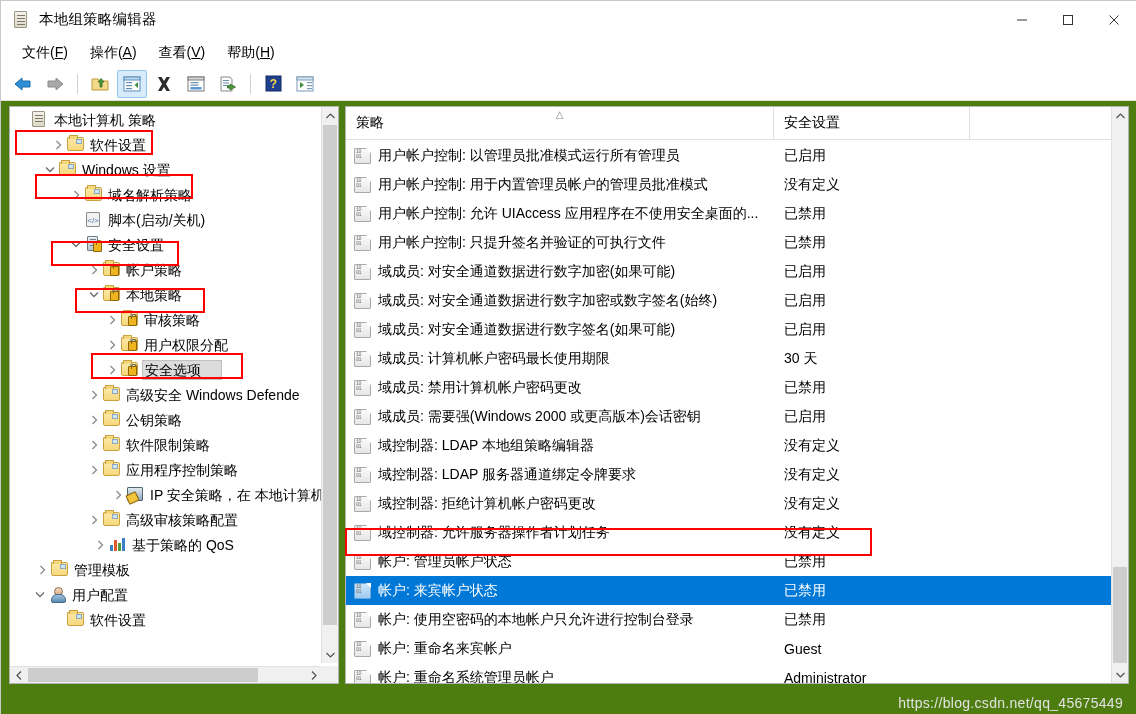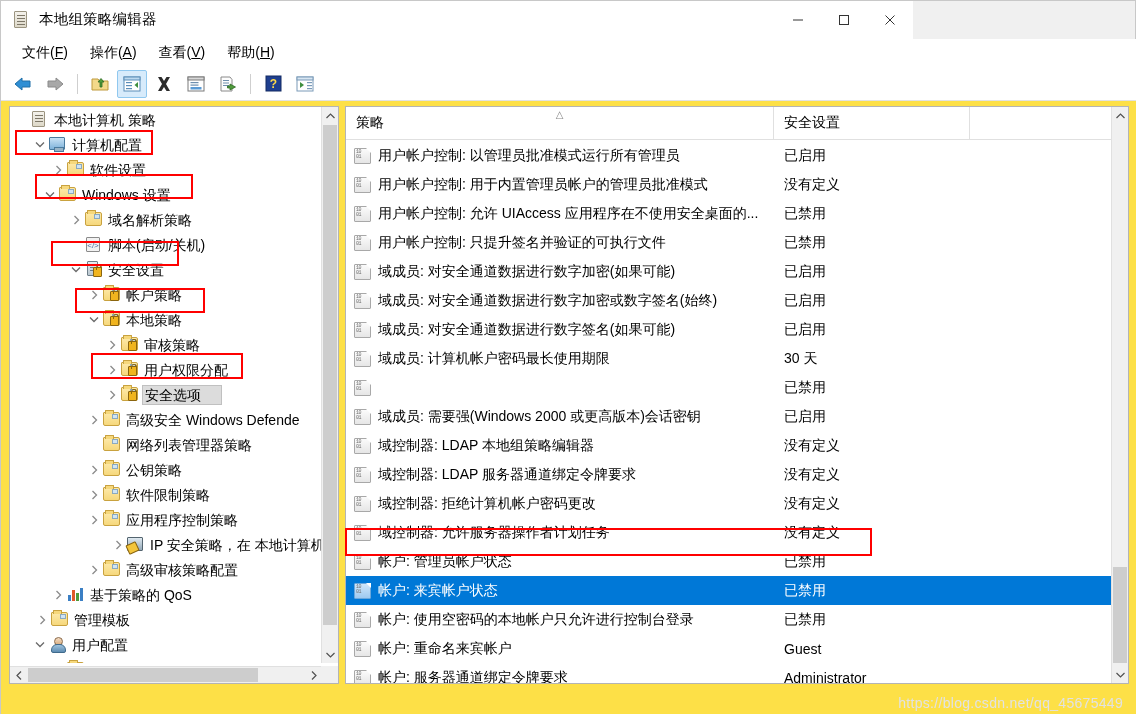--- a/index.html
+++ b/index.html
@@ -14,21 +14,21 @@
   #app {
     position: relative;
     width: 1136px; height: 714px;
     background: #f0f0f0;
     border: 1px solid #c8c8c8;
   }
 
   
   .titlebar {
     position: absolute; top: 0; left: 0;
-    width: 912px; height: 38px;
+    width: 1136px; height: 38px;
     background: #ffffff;
     display: flex; align-items: center;
     border-bottom: 1px solid #ffffff;
   }
   .title-icon {
     width: 20px; height: 20px;
     margin-left: 10px; margin-right: 8px;
     position: relative; flex: none;
   }
   .title-icon .doc {
@@ -98,21 +98,21 @@
   .tb-sep {
     width: 1px; height: 20px;
     background: #cfcfcf;
     margin: 0 6px;
   }
 
   
   .content {
     position: absolute; top: 100px; left: 0;
     width: 1136px; height: 614px;
-    background: #fde047;
+    background: #4d7c0f;
   }
 
   
   .tree-pane {
     position: absolute; left: 8px; top: 5px;
     width: 330px; height: 578px;
     background: #ffffff;
     border: 1px solid #b4b4b4;
     overflow: hidden;
   }
@@ -543,217 +543,199 @@
 
     <div class="tree-pane">
       <div class="tree-scroll" id="tree-scroll">
           <div class="tree-item" style="padding-left: 4px;">
             <span class="twisty"></span>
             <span class="ticon">
               <span class="rootdoc"></span>
             </span>
             <span class="tlabel">本地计算机 策略</span>
           </div>
-          <div class="tree-item" style="padding-left: 22px;">
+          <div class="tree-item" style="padding-left: 40px;">
+            <span class="twisty">
+              <svg width="7" height="10" viewBox="0 0 7 10">
+                <path d="M1.5 1 L5.5 5 L1.5 9" fill="none" stroke="#8a8a8a" stroke-width="1.3"></path>
+              </svg>
+            </span>
+            <span class="ticon">
+              <span class="folder"></span>
+            </span>
+            <span class="tlabel">软件设置</span>
+          </div>
+          <div class="tree-item" style="padding-left: 32px;">
             <span class="twisty">
               <svg width="10" height="7" viewBox="0 0 10 7">
                 <path d="M1 1.5 L5 5.5 L9 1.5" fill="none" stroke="#6a6a6a" stroke-width="1.3"></path>
               </svg>
             </span>
             <span class="ticon">
-              <span class="computer"></span>
-            </span>
-            <span class="tlabel">计算机配置</span>
-          </div>
-          <div class="tree-item" style="padding-left: 40px;">
-            <span class="twisty">
-              <svg width="7" height="10" viewBox="0 0 7 10">
-                <path d="M1.5 1 L5.5 5 L1.5 9" fill="none" stroke="#8a8a8a" stroke-width="1.3"></path>
-              </svg>
-            </span>
-            <span class="ticon">
-              <span class="folder"></span>
-            </span>
-            <span class="tlabel">软件设置</span>
-          </div>
-          <div class="tree-item" style="padding-left: 32px;">
+              <span class="folder"></span>
+            </span>
+            <span class="tlabel">Windows 设置</span>
+          </div>
+          <div class="tree-item" style="padding-left: 58px;">
+            <span class="twisty">
+              <svg width="7" height="10" viewBox="0 0 7 10">
+                <path d="M1.5 1 L5.5 5 L1.5 9" fill="none" stroke="#8a8a8a" stroke-width="1.3"></path>
+              </svg>
+            </span>
+            <span class="ticon">
+              <span class="folder"></span>
+            </span>
+            <span class="tlabel">域名解析策略</span>
+          </div>
+          <div class="tree-item" style="padding-left: 58px;">
+            <span class="twisty"></span>
+            <span class="ticon">
+              <span class="script">&lt;/&gt;</span>
+            </span>
+            <span class="tlabel">脚本(启动/关机)</span>
+          </div>
+          <div class="tree-item" style="padding-left: 58px;">
             <span class="twisty">
               <svg width="10" height="7" viewBox="0 0 10 7">
                 <path d="M1 1.5 L5 5.5 L9 1.5" fill="none" stroke="#6a6a6a" stroke-width="1.3"></path>
               </svg>
             </span>
             <span class="ticon">
-              <span class="folder"></span>
-            </span>
-            <span class="tlabel">Windows 设置</span>
-          </div>
-          <div class="tree-item" style="padding-left: 58px;">
-            <span class="twisty">
-              <svg width="7" height="10" viewBox="0 0 7 10">
-                <path d="M1.5 1 L5.5 5 L1.5 9" fill="none" stroke="#8a8a8a" stroke-width="1.3"></path>
-              </svg>
-            </span>
-            <span class="ticon">
-              <span class="folder"></span>
-            </span>
-            <span class="tlabel">域名解析策略</span>
-          </div>
-          <div class="tree-item" style="padding-left: 58px;">
-            <span class="twisty"></span>
-            <span class="ticon">
-              <span class="script">&lt;/&gt;</span>
-            </span>
-            <span class="tlabel">脚本(启动/关机)</span>
-          </div>
-          <div class="tree-item" style="padding-left: 58px;">
+              <span class="server"></span>
+              <span class="lockbadge" style="left:9px;top:6px;"></span>
+            </span>
+            <span class="tlabel">安全设置</span>
+          </div>
+          <div class="tree-item" style="padding-left: 76px;">
+            <span class="twisty">
+              <svg width="7" height="10" viewBox="0 0 7 10">
+                <path d="M1.5 1 L5.5 5 L1.5 9" fill="none" stroke="#8a8a8a" stroke-width="1.3"></path>
+              </svg>
+            </span>
+            <span class="ticon">
+              <span class="folder"></span>
+              <span class="lockbadge"></span>
+            </span>
+            <span class="tlabel">帐户策略</span>
+          </div>
+          <div class="tree-item" style="padding-left: 76px;">
             <span class="twisty">
               <svg width="10" height="7" viewBox="0 0 10 7">
                 <path d="M1 1.5 L5 5.5 L9 1.5" fill="none" stroke="#6a6a6a" stroke-width="1.3"></path>
               </svg>
             </span>
             <span class="ticon">
-              <span class="server"></span>
-              <span class="lockbadge" style="left:9px;top:6px;"></span>
-            </span>
-            <span class="tlabel">安全设置</span>
+              <span class="folder"></span>
+              <span class="lockbadge"></span>
+            </span>
+            <span class="tlabel">本地策略</span>
+          </div>
+          <div class="tree-item" style="padding-left: 94px;">
+            <span class="twisty">
+              <svg width="7" height="10" viewBox="0 0 7 10">
+                <path d="M1.5 1 L5.5 5 L1.5 9" fill="none" stroke="#8a8a8a" stroke-width="1.3"></path>
+              </svg>
+            </span>
+            <span class="ticon">
+              <span class="folder"></span>
+              <span class="lockbadge"></span>
+            </span>
+            <span class="tlabel">审核策略</span>
+          </div>
+          <div class="tree-item" style="padding-left: 94px;">
+            <span class="twisty">
+              <svg width="7" height="10" viewBox="0 0 7 10">
+                <path d="M1.5 1 L5.5 5 L1.5 9" fill="none" stroke="#8a8a8a" stroke-width="1.3"></path>
+              </svg>
+            </span>
+            <span class="ticon">
+              <span class="folder"></span>
+              <span class="lockbadge"></span>
+            </span>
+            <span class="tlabel">用户权限分配</span>
+          </div>
+          <div class="tree-item sel" style="padding-left: 94px;">
+            <span class="twisty">
+              <svg width="7" height="10" viewBox="0 0 7 10">
+                <path d="M1.5 1 L5.5 5 L1.5 9" fill="none" stroke="#8a8a8a" stroke-width="1.3"></path>
+              </svg>
+            </span>
+            <span class="ticon">
+              <span class="folder"></span>
+              <span class="lockbadge"></span>
+            </span>
+            <span class="tlabel">安全选项</span>
           </div>
           <div class="tree-item" style="padding-left: 76px;">
             <span class="twisty">
               <svg width="7" height="10" viewBox="0 0 7 10">
                 <path d="M1.5 1 L5.5 5 L1.5 9" fill="none" stroke="#8a8a8a" stroke-width="1.3"></path>
               </svg>
             </span>
             <span class="ticon">
               <span class="folder"></span>
-              <span class="lockbadge"></span>
-            </span>
-            <span class="tlabel">帐户策略</span>
+            </span>
+            <span class="tlabel">高级安全 Windows Defende</span>
           </div>
           <div class="tree-item" style="padding-left: 76px;">
             <span class="twisty">
-              <svg width="10" height="7" viewBox="0 0 10 7">
-                <path d="M1 1.5 L5 5.5 L9 1.5" fill="none" stroke="#6a6a6a" stroke-width="1.3"></path>
-              </svg>
-            </span>
-            <span class="ticon">
-              <span class="folder"></span>
-              <span class="lockbadge"></span>
-            </span>
-            <span class="tlabel">本地策略</span>
-          </div>
-          <div class="tree-item" style="padding-left: 94px;">
-            <span class="twisty">
-              <svg width="7" height="10" viewBox="0 0 7 10">
-                <path d="M1.5 1 L5.5 5 L1.5 9" fill="none" stroke="#8a8a8a" stroke-width="1.3"></path>
-              </svg>
-            </span>
-            <span class="ticon">
-              <span class="folder"></span>
-              <span class="lockbadge"></span>
-            </span>
-            <span class="tlabel">审核策略</span>
-          </div>
-          <div class="tree-item" style="padding-left: 94px;">
-            <span class="twisty">
-              <svg width="7" height="10" viewBox="0 0 7 10">
-                <path d="M1.5 1 L5.5 5 L1.5 9" fill="none" stroke="#8a8a8a" stroke-width="1.3"></path>
-              </svg>
-            </span>
-            <span class="ticon">
-              <span class="folder"></span>
-              <span class="lockbadge"></span>
-            </span>
-            <span class="tlabel">用户权限分配</span>
-          </div>
-          <div class="tree-item sel" style="padding-left: 94px;">
-            <span class="twisty">
-              <svg width="7" height="10" viewBox="0 0 7 10">
-                <path d="M1.5 1 L5.5 5 L1.5 9" fill="none" stroke="#8a8a8a" stroke-width="1.3"></path>
-              </svg>
-            </span>
-            <span class="ticon">
-              <span class="folder"></span>
-              <span class="lockbadge"></span>
-            </span>
-            <span class="tlabel">安全选项</span>
+              <svg width="7" height="10" viewBox="0 0 7 10">
+                <path d="M1.5 1 L5.5 5 L1.5 9" fill="none" stroke="#8a8a8a" stroke-width="1.3"></path>
+              </svg>
+            </span>
+            <span class="ticon">
+              <span class="folder"></span>
+            </span>
+            <span class="tlabel">公钥策略</span>
           </div>
           <div class="tree-item" style="padding-left: 76px;">
             <span class="twisty">
               <svg width="7" height="10" viewBox="0 0 7 10">
                 <path d="M1.5 1 L5.5 5 L1.5 9" fill="none" stroke="#8a8a8a" stroke-width="1.3"></path>
               </svg>
             </span>
             <span class="ticon">
               <span class="folder"></span>
             </span>
-            <span class="tlabel">高级安全 Windows Defende</span>
+            <span class="tlabel">软件限制策略</span>
           </div>
           <div class="tree-item" style="padding-left: 76px;">
-            <span class="twisty"></span>
-            <span class="ticon">
-              <span class="folder"></span>
-            </span>
-            <span class="tlabel">网络列表管理器策略</span>
+            <span class="twisty">
+              <svg width="7" height="10" viewBox="0 0 7 10">
+                <path d="M1.5 1 L5.5 5 L1.5 9" fill="none" stroke="#8a8a8a" stroke-width="1.3"></path>
+              </svg>
+            </span>
+            <span class="ticon">
+              <span class="folder"></span>
+            </span>
+            <span class="tlabel">应用程序控制策略</span>
+          </div>
+          <div class="tree-item" style="padding-left: 76px; margin-left: 24px;">
+            <span class="twisty">
+              <svg width="7" height="10" viewBox="0 0 7 10">
+                <path d="M1.5 1 L5.5 5 L1.5 9" fill="none" stroke="#8a8a8a" stroke-width="1.3"></path>
+              </svg>
+            </span>
+            <span class="ticon">
+              <span class="ipsec"></span>
+            </span>
+            <span class="tlabel">IP 安全策略，在 本地计算机</span>
           </div>
           <div class="tree-item" style="padding-left: 76px;">
             <span class="twisty">
               <svg width="7" height="10" viewBox="0 0 7 10">
                 <path d="M1.5 1 L5.5 5 L1.5 9" fill="none" stroke="#8a8a8a" stroke-width="1.3"></path>
               </svg>
             </span>
             <span class="ticon">
               <span class="folder"></span>
             </span>
-            <span class="tlabel">公钥策略</span>
-          </div>
-          <div class="tree-item" style="padding-left: 76px;">
-            <span class="twisty">
-              <svg width="7" height="10" viewBox="0 0 7 10">
-                <path d="M1.5 1 L5.5 5 L1.5 9" fill="none" stroke="#8a8a8a" stroke-width="1.3"></path>
-              </svg>
-            </span>
-            <span class="ticon">
-              <span class="folder"></span>
-            </span>
-            <span class="tlabel">软件限制策略</span>
-          </div>
-          <div class="tree-item" style="padding-left: 76px;">
-            <span class="twisty">
-              <svg width="7" height="10" viewBox="0 0 7 10">
-                <path d="M1.5 1 L5.5 5 L1.5 9" fill="none" stroke="#8a8a8a" stroke-width="1.3"></path>
-              </svg>
-            </span>
-            <span class="ticon">
-              <span class="folder"></span>
-            </span>
-            <span class="tlabel">应用程序控制策略</span>
-          </div>
-          <div class="tree-item" style="padding-left: 76px; margin-left: 24px;">
-            <span class="twisty">
-              <svg width="7" height="10" viewBox="0 0 7 10">
-                <path d="M1.5 1 L5.5 5 L1.5 9" fill="none" stroke="#8a8a8a" stroke-width="1.3"></path>
-              </svg>
-            </span>
-            <span class="ticon">
-              <span class="ipsec"></span>
-            </span>
-            <span class="tlabel">IP 安全策略，在 本地计算机</span>
-          </div>
-          <div class="tree-item" style="padding-left: 76px;">
-            <span class="twisty">
-              <svg width="7" height="10" viewBox="0 0 7 10">
-                <path d="M1.5 1 L5.5 5 L1.5 9" fill="none" stroke="#8a8a8a" stroke-width="1.3"></path>
-              </svg>
-            </span>
-            <span class="ticon">
-              <span class="folder"></span>
-            </span>
             <span class="tlabel">高级审核策略配置</span>
           </div>
-          <div class="tree-item" style="padding-left: 40px;">
+          <div class="tree-item" style="padding-left: 82px;">
             <span class="twisty">
               <svg width="7" height="10" viewBox="0 0 7 10">
                 <path d="M1.5 1 L5.5 5 L1.5 9" fill="none" stroke="#8a8a8a" stroke-width="1.3"></path>
               </svg>
             </span>
             <span class="ticon">
               <span class="qos">
                 <i style="left:0;height:6px;background:#3b7fc4"></i>
                 <i style="left:4px;height:11px;background:#e05a2b"></i>
                 <i style="left:8px;height:8px;background:#4f9b3c"></i>
@@ -905,20 +887,21 @@
               </span>
               <span>域成员: 计算机帐户密码最长使用期限</span>
             </span>
             <span class="pval">30 天</span>
           </div>
           <div class="row">
             <span class="pname">
               <span class="picon">
                 <span>10<br>01</span>
               </span>
+              <span>域成员: 禁用计算机帐户密码更改</span>
             </span>
             <span class="pval">已禁用</span>
           </div>
           <div class="row">
             <span class="pname">
               <span class="picon">
                 <span>10<br>01</span>
               </span>
               <span>域成员: 需要强(Windows 2000 或更高版本)会话密钥</span>
             </span>
@@ -994,21 +977,21 @@
               </span>
               <span>帐户: 重命名来宾帐户</span>
             </span>
             <span class="pval">Guest</span>
           </div>
           <div class="row">
             <span class="pname">
               <span class="picon">
                 <span>10<br>01</span>
               </span>
-              <span>帐户: 服务器通道绑定令牌要求</span>
+              <span>帐户: 重命名系统管理员帐户</span>
             </span>
             <span class="pval">Administrator</span>
           </div>
         </div>
 
       <div class="list-vscroll">
         <div class="arrow">
           <svg width="9" height="6" viewBox="0 0 9 6">
               <path d="M0.5 5 L4.5 1 L8.5 5" fill="none" stroke="#505050" stroke-width="1.2"></path>
             </svg>

